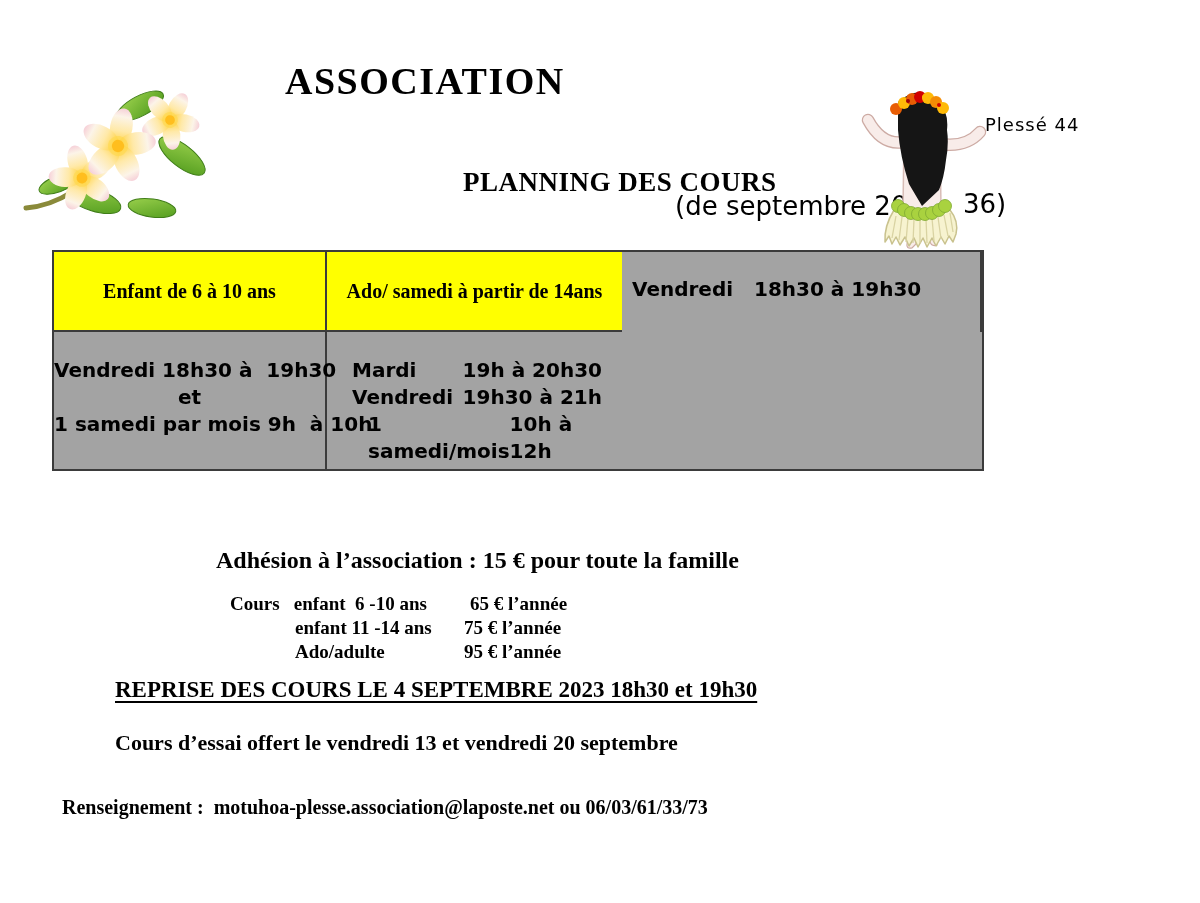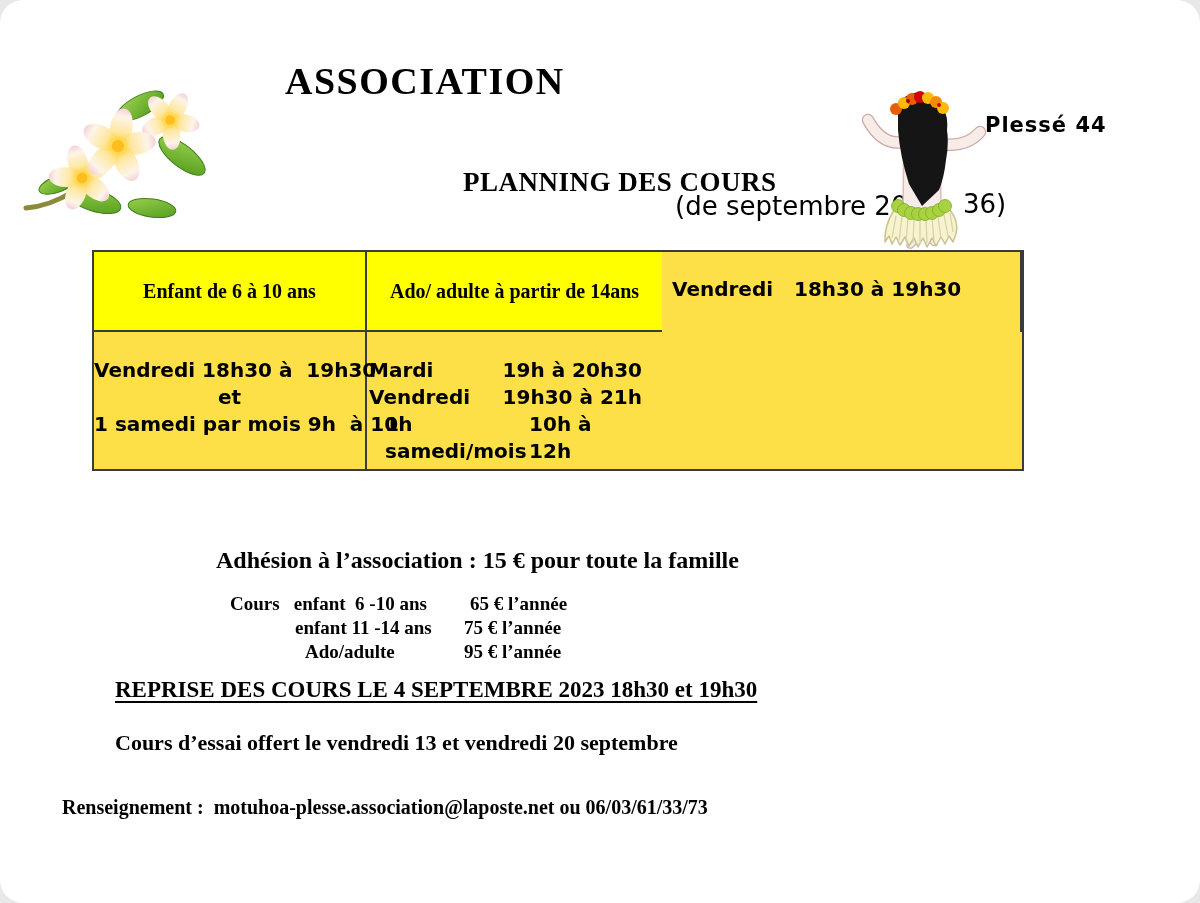--- a/index.html
+++ b/index.html
@@ -5,103 +5,101 @@
   * { margin: 0; padding: 0; box-sizing: border-box; }
   html, body { background: #e8e8e8; }
   .page {
     position: relative;
     width: 1200px;
     height: 903px;
     background: #ffffff;
     overflow: hidden;
     font-family: "Liberation Serif", serif;
     color: #000;
-    border-radius: 23px;
   }
   .abs { position: absolute; }
   .serif-bold { font-family: "Liberation Serif", serif; font-weight: bold; }
   .hand { font-family: "DejaVu Sans", sans-serif; }
   .ws-pre { white-space: pre; }
 
   .title-main {
     left: 285px; top: 60px;
     font-size: 38px; letter-spacing: 1.5px;
     line-height: 42px;
   }
   .title-name {
     left: 630px; top: 58px;
     font-size: 36px; font-weight: bold; letter-spacing: 2px;
     line-height: 42px;
   }
   .location {
     left: 985px; top: 110px;
-    font-size: 21px; font-weight: bold; letter-spacing: 1px;
+    font-size: 18px; font-weight: normal; letter-spacing: 1px;
     line-height: 30px;
   }
   .subtitle {
     left: 463px; top: 167px;
     font-size: 27px; letter-spacing: 0.5px;
     line-height: 30px;
   }
   .period-left { left: 675px; top: 190px; font-size: 26px; line-height: 32px; z-index: 1; }
   .period-right { left: 963px; top: 188px; font-size: 26px; line-height: 32px; z-index: 1; }
 
   .flower-img { left: 20px; top: 66px; width: 205px; height: 172px; z-index: 2; }
   .dancer-img { left: 852px; top: 86px; width: 142px; height: 164px; z-index: 5; }
 
   .planning {
     left: 52px; top: 250px;
     width: 932px;
     border: 2px solid #3b3b3b;
     display: grid;
     grid-template-columns: 273px 295px 360px;
     grid-template-rows: 80px 137px;
-    background: #fde047;
+    background: #a3a3a3;
     z-index: 3;
-    margin-left: 40px;
   }
   .planning .cell { border-right: 2px solid #3b3b3b; }
   .planning .cell.last { border-right: none; }
   .planning .head {
     background: #ffff00;
     border-bottom: 2px solid #3b3b3b;
     display: flex; align-items: center; justify-content: center;
     font-size: 20px; font-weight: bold;
   }
   .planning .body1 {
     padding: 25px 4px 0 10px;
     font-size: 20px; font-weight: bold;
   }
   .planning .body2 {
     padding-top: 25px;
     text-align: center;
     font-size: 20px; font-weight: bold;
     line-height: 27px;
   }
   .planning .body3 {
-    padding: 25px 20px 0 2px;
+    padding: 25px 20px 0 25px;
     font-size: 20px; font-weight: bold;
     line-height: 27px;
   }
   .sched-row { display: flex; justify-content: space-between; }
   .sched-row .indent { padding-left: 16px; }
 
   .tarifs-title {
     left: 325px; top: 483px;
     font-size: 29px; line-height: 34px;
   }
   .adhesion {
     left: 216px; top: 547px;
     font-size: 24px; line-height: 26px;
   }
   .tarif-rows { left: 12px; top: 592px; width: 1200px; height: 80px; }
   .tarif-rows span { position: absolute; font-size: 19px; font-weight: bold; line-height: 24px; font-family: "Liberation Serif", serif; }
   .t-l1 { left: 218px; top: 0; }   .t-p1 { left: 458px; top: 0; }
   .t-l2 { left: 283px; top: 24px; } .t-p2 { left: 452px; top: 24px; }
-  .t-l3 { left: 283px; top: 48px; margin-left: 10px; } .t-p3 { left: 452px; top: 48px; }
+  .t-l3 { left: 283px; top: 48px; } .t-p3 { left: 452px; top: 48px; }
 
   .reprise {
     left: 115px; top: 676px;
     font-size: 23px; line-height: 28px;
     text-decoration: underline;
     text-decoration-thickness: 2px;
     text-underline-offset: 4px;
   }
   .essai {
     left: 115px; top: 729px;
@@ -254,21 +252,21 @@
       <circle cx="84" cy="16" r="6" fill="#f48c06"></circle>
       <circle cx="91" cy="22" r="6" fill="#ffba08"></circle>
       <circle cx="56" cy="15" r="2" fill="#9d0208"></circle>
       <circle cx="72" cy="11" r="2" fill="#ffba08"></circle>
       <circle cx="87" cy="19" r="2" fill="#d00000"></circle>
     </g>
   </svg>
 
   <div class="abs planning">
     <div class="cell head">Enfant de 6 à 10 ans</div>
-    <div class="cell head last">Ado/ adulte à partir de 14ans</div>
+    <div class="cell head last">Ado/ samedi à partir de 14ans</div>
 
     <div class="cell body1 hand ws-pre">Vendredi   18h30 à 19h30</div>
 
     <div class="cell body2 hand">
       <div class="ws-pre">Vendredi 18h30 à  19h30</div>
       <div class="ws-pre">et</div>
       <div class="ws-pre">1 samedi par mois 9h  à 10h</div>
     </div>
 
     <div class="cell body3 last hand">

